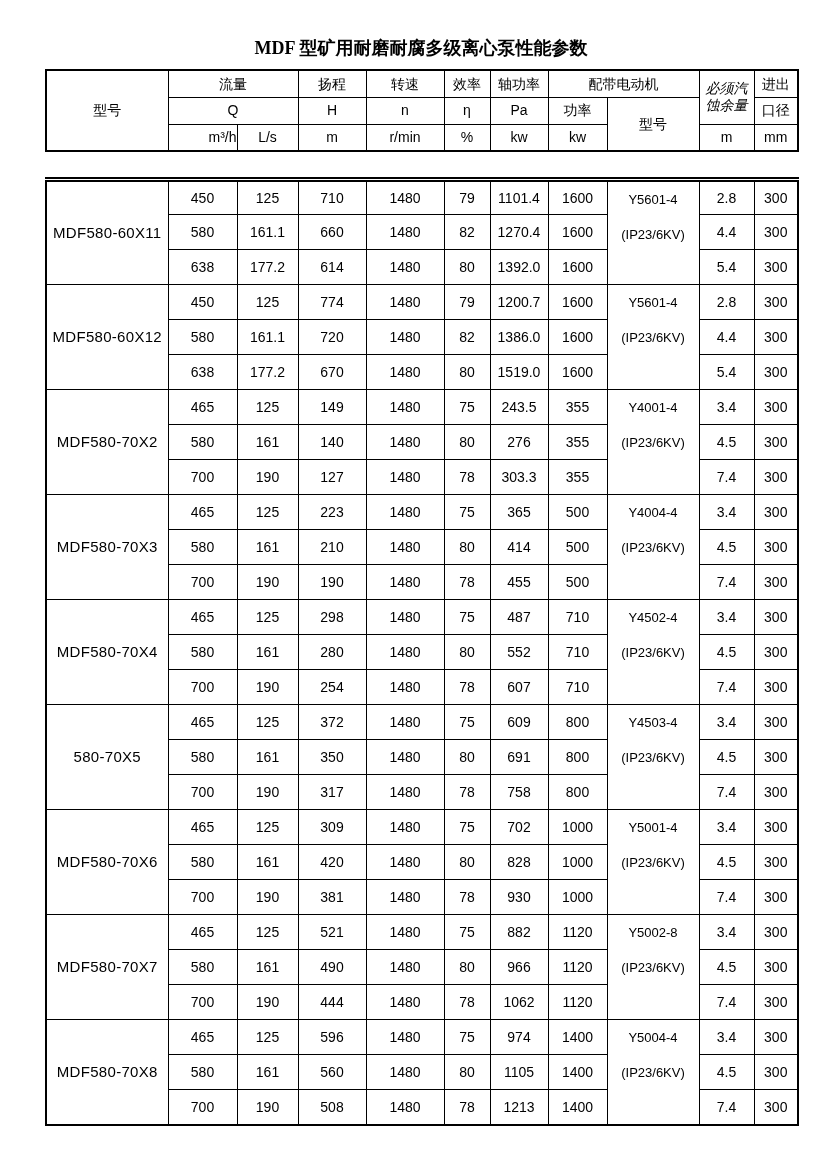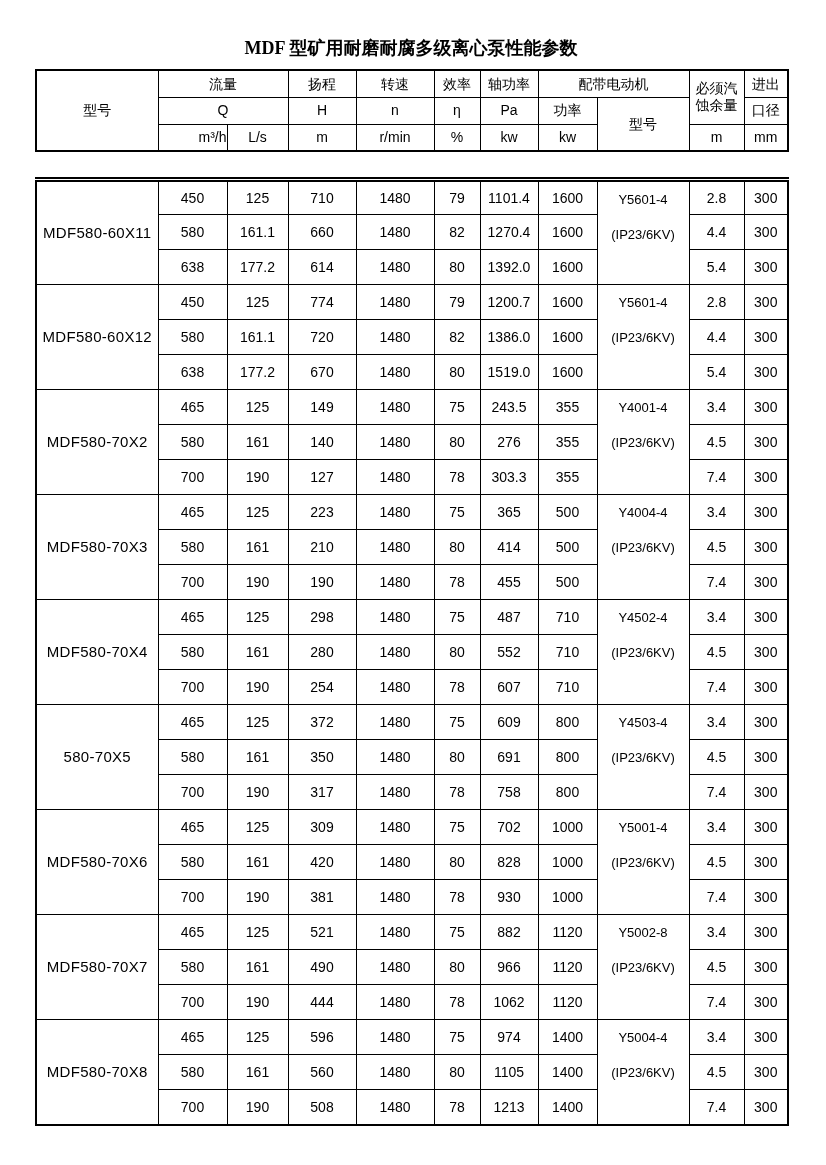--- a/index.html
+++ b/index.html
@@ -3,21 +3,21 @@
 <meta charset="utf-8">
 <style>
   * { box-sizing: border-box; }
   html, body { margin: 0; padding: 0; }
   body {
     width: 826px; height: 1165px;
     background: #ffffff; color: #000000;
     font-family: "Liberation Sans", "DejaVu Sans", sans-serif;
     overflow: hidden;
   }
-  .page { width: 826px; height: 1165px; padding: 36px 29px 0 35px; }
+  .page { width: 826px; height: 1165px; padding: 36px 29px 0 45px; }
   .title {
     width: 752px;
     font-family: "Liberation Serif", "DejaVu Serif", serif;
     font-size: 18px; font-weight: bold;
     text-align: center; margin: 0 0 9px 0;
     white-space: nowrap;
   }
   table { border-collapse: collapse; table-layout: fixed; width: 752px; }
   td {
     border: 1px solid #000;
@@ -25,21 +25,21 @@
     padding: 0; overflow: hidden;
     font-size: 14px; line-height: 1.15;
   }
   .header-tbl { border: 2px solid #000; }
   .header-tbl td { height: 27px; margin-top: 16px; }
   .body-tbl { border: 2px solid #000; border-top: 5px double #000; margin-top: 25px; }
   .body-tbl td { height: 35px; }
   .c-model { font-size: 15px; letter-spacing: 0.3px; }
   .c-motor { vertical-align: top; font-size: 13px; }
   .c-motor div { line-height: 35px; height: 35px; text-align: center; }
-  .two-line div { line-height: 1.25; }
+  .two-line div { line-height: 1.25; font-style: italic; }
   .sup { font-size: 14px; text-align: right; }
 </style>
 </head>
 <body>
 
 <div class="page">
 
   <div class="title">MDF 型矿用耐磨耐腐多级离心泵性能参数</div>
 
   <table class="header-tbl">

